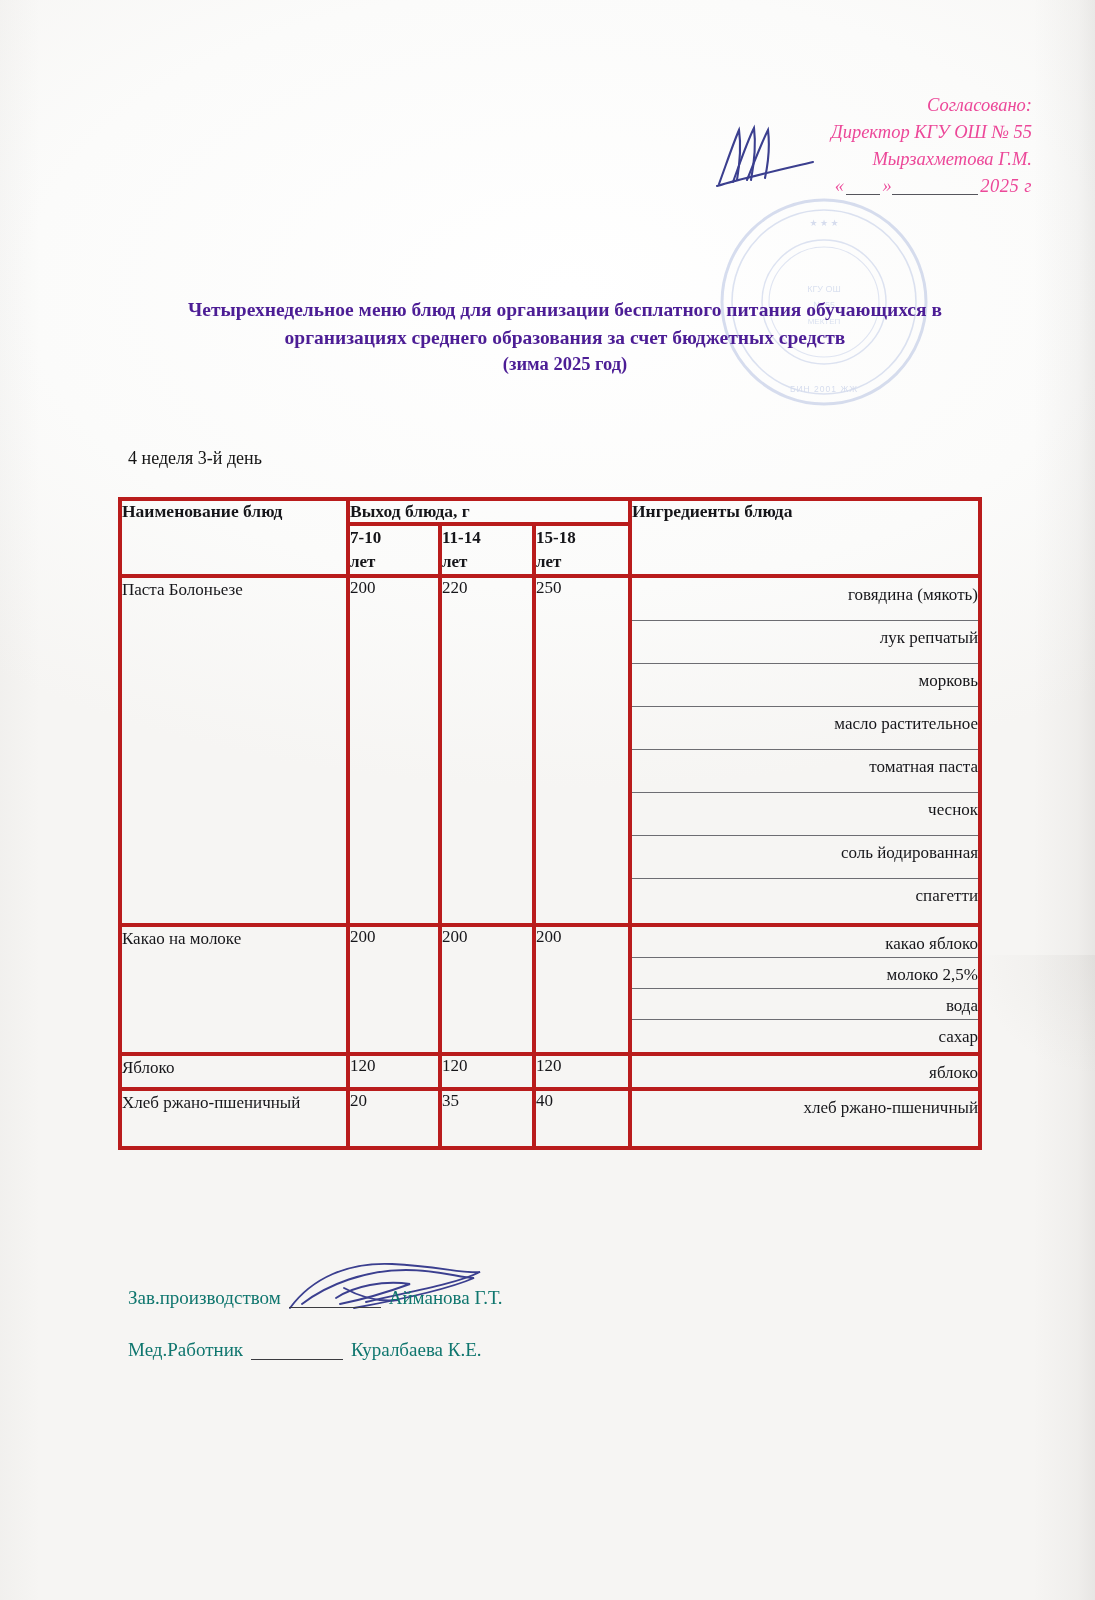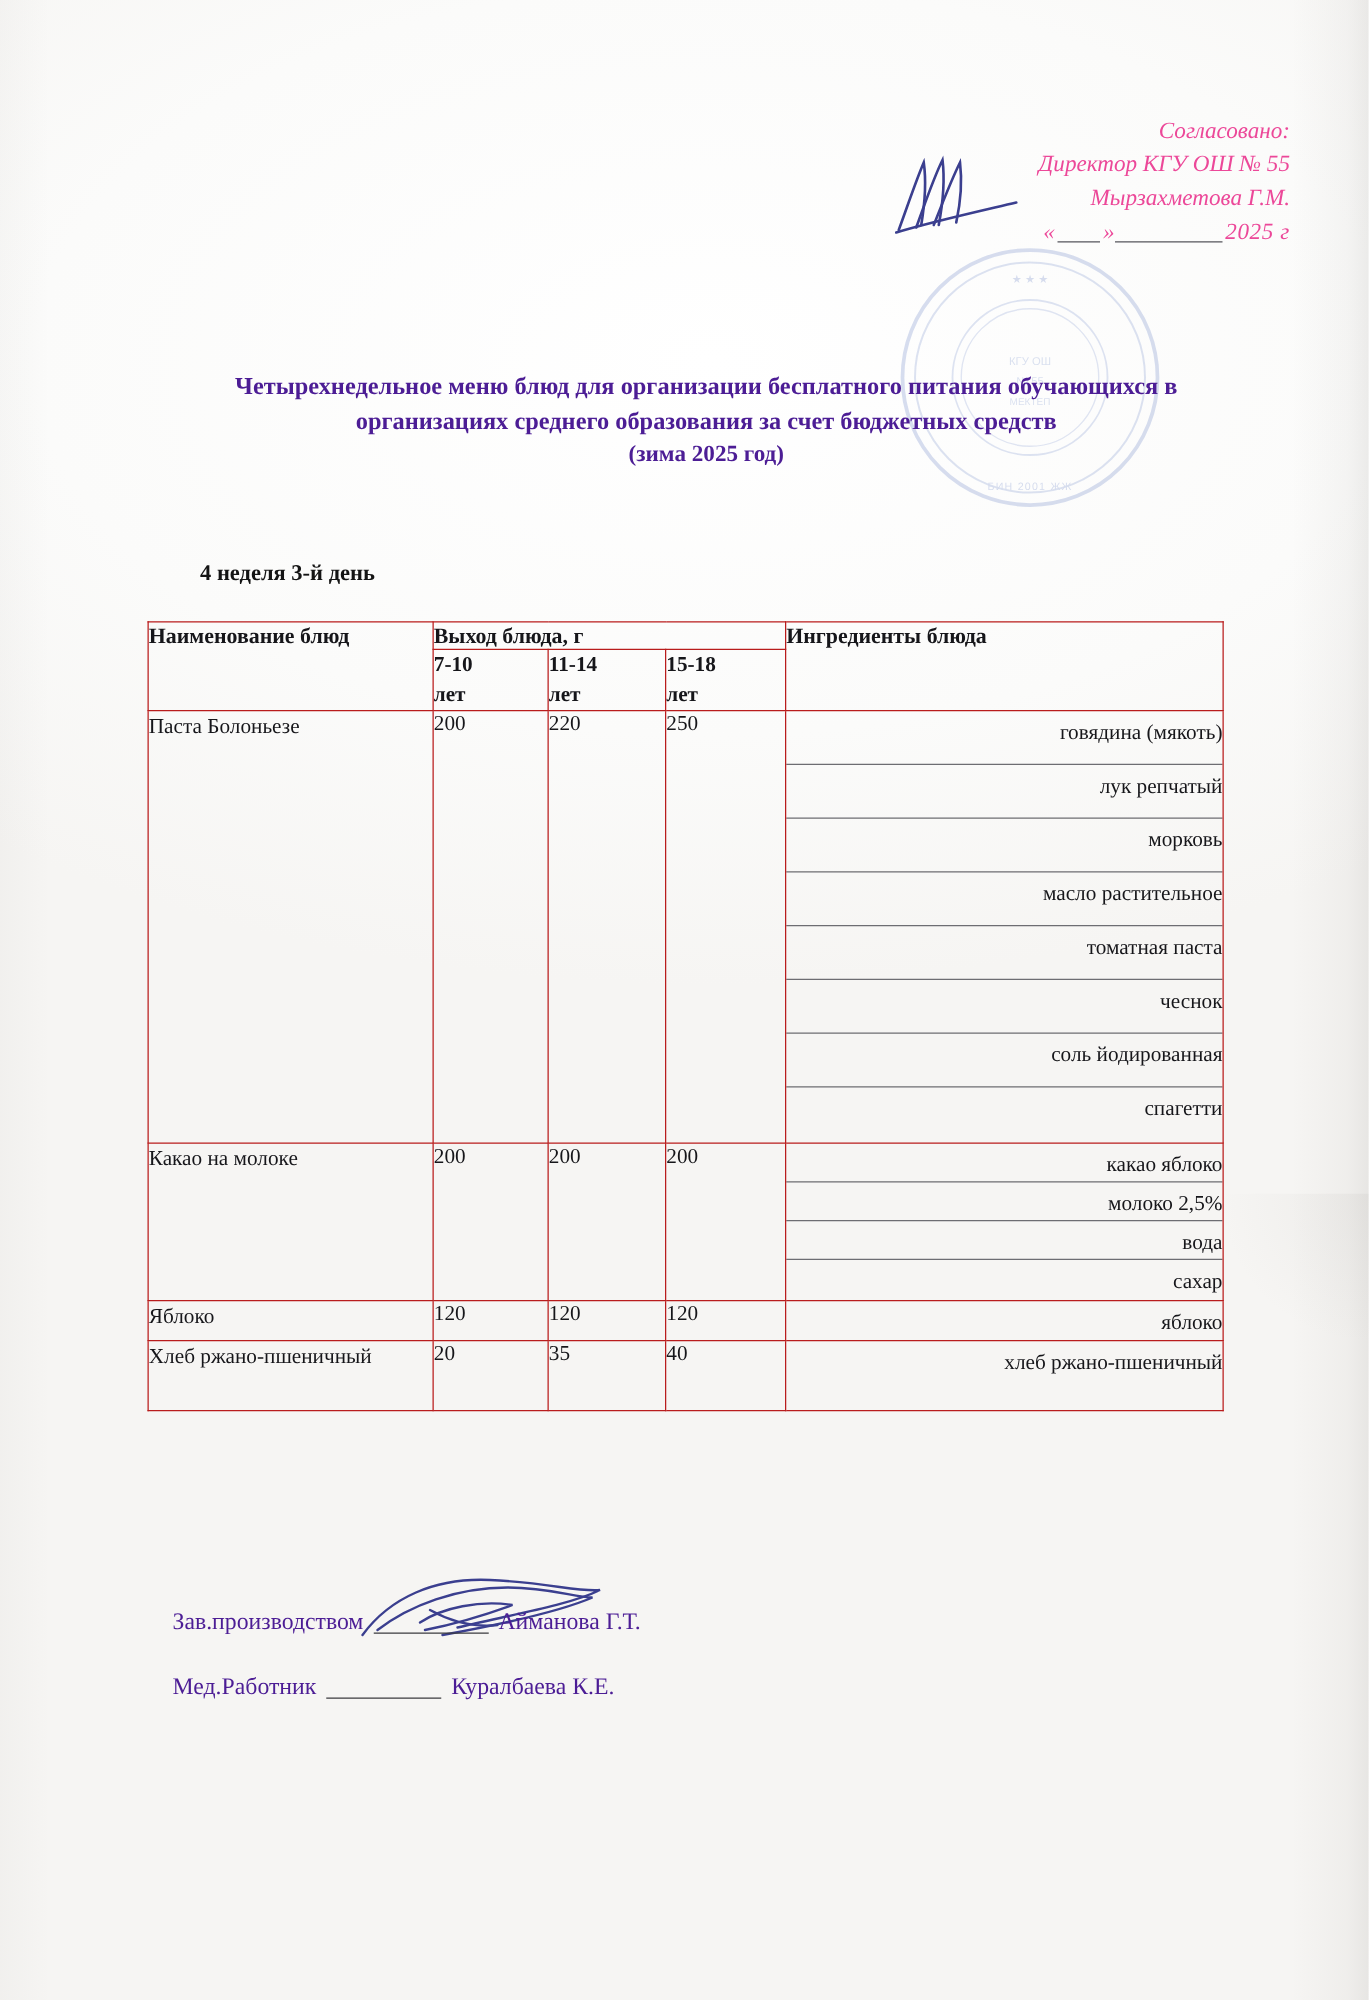--- a/index.html
+++ b/index.html
@@ -70,35 +70,35 @@
     font-size:19.5px;
     line-height:27.5px;
     color:#4c1d95;
   }
   .doc-title .ln3{font-size:18.5px;}
 
   
   .week-day{
     position:absolute;left:128px;top:448px;
     font-family:"Liberation Serif", serif;
-    font-weight:bold;font-size:18px;color:#141414;margin-left:32px;
+    font-weight:normal;font-size:18px;color:#141414;
   }
 
   
   .menu-table{
     position:absolute;left:118px;top:497px;
     width:860px;
     border-collapse:collapse;
     font-family:"Liberation Serif", serif;
     font-size:17px;
     color:#16161a;
     table-layout:fixed;
   }
   .menu-table td,.menu-table th{
-    border:1px solid #b91c1c;
+    border:4px solid #b91c1c;
     padding:0;
     vertical-align:top;
     background:transparent;
     margin-top:40px;
   }
   .menu-table th{font-weight:bold;text-align:left;}
   .c-name{width:228px;}
   .c-a1{width:92px;}
   .c-a2{width:94px;}
   .c-a3{width:96px;}
@@ -123,23 +123,23 @@
     text-align:right;
   }
   .ing-row:last-child{border-bottom:none;}
   .h43{height:43px;}
   .h31{height:31px;}
   .h32{height:32px;}
   .h44{height:44px;}
 
   
   .footer{
-    position:absolute;left:138px;top:1285px;
-    font-family:"Liberation Serif", serif;
-    font-size:19px;color:#4c1d95;
+    position:absolute;left:128px;top:1285px;
+    font-family:"Liberation Serif", serif;
+    font-size:19px;color:#0f766e;
   }
   .foot-line{margin-bottom:26px;white-space:nowrap;line-height:26px;}
   .foot-gap{display:inline-block;width:92px;border-bottom:1.6px solid #3b3b3f;vertical-align:-4px;margin:0 8px;}
   .sig-chef{
     position:absolute;left:288px;top:1258px;width:210px;height:58px;pointer-events:none;
   }
 </style>
 </head>
 <body>
 

